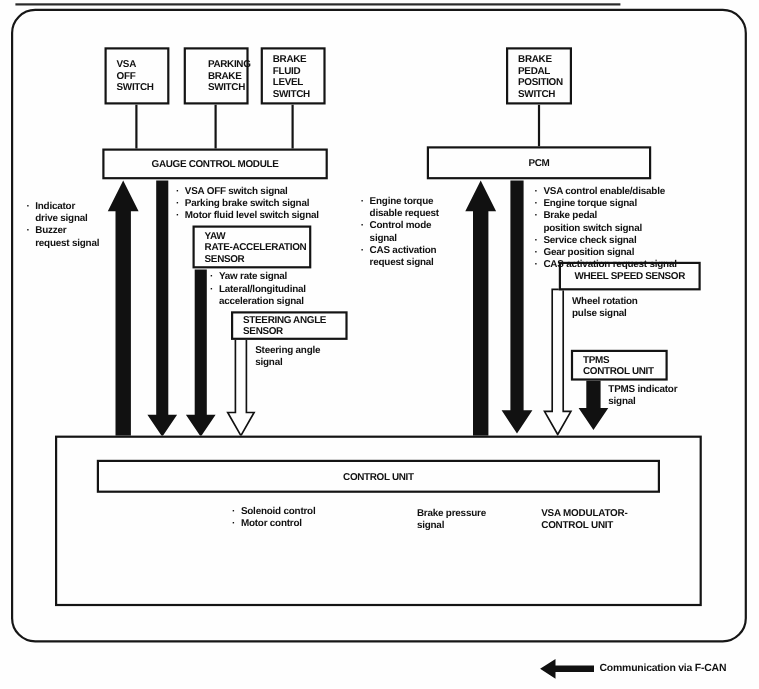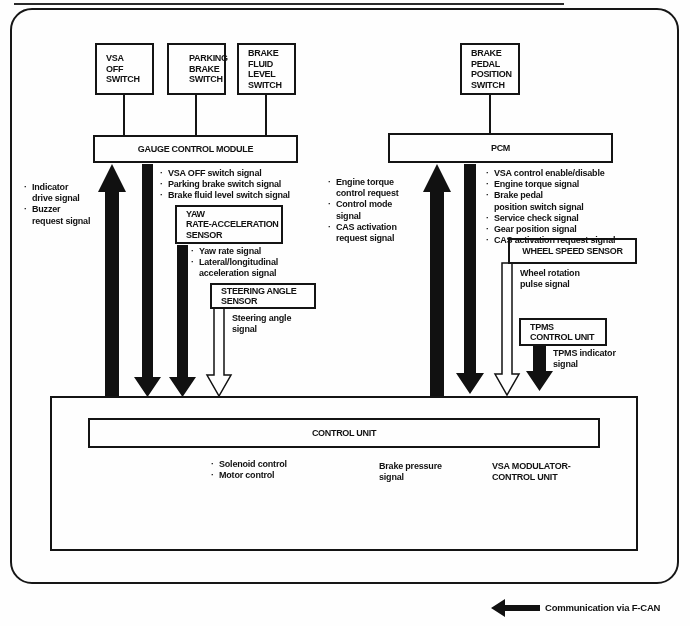--- a/index.html
+++ b/index.html
@@ -66,21 +66,21 @@
   <div class="box l" style="left:237px;top:43px;width:59px;height:52px;"><span>BRAKE
 FLUID
 LEVEL
 SWITCH</span></div>
   <div class="box l" style="left:460px;top:43px;width:60px;height:52px;"><span>BRAKE
 PEDAL
 POSITION
 SWITCH</span></div>
 
   <div class="box c" style="left:93px;top:135px;width:205px;height:28px;"><span>GAUGE CONTROL MODULE</span></div>
-  <div class="box c" style="left:388px;top:133px;width:225px;height:30px;"><span>PCM</span></div>
+  <div class="box c" style="left:388px;top:133px;width:204px;height:30px;"><span>PCM</span></div>
 
   <div class="box l" style="left:175px;top:205px;width:108px;height:39px;"><span>YAW
 RATE-ACCELERATION
 SENSOR</span></div>
   <div class="box l" style="left:210px;top:283px;width:106px;height:26px;"><span>STEERING ANGLE
 SENSOR</span></div>
   <div class="box c" style="left:508px;top:238px;width:129px;height:26px;"><span>WHEEL SPEED SENSOR</span></div>
   <div class="box l" style="left:519px;top:318px;width:88px;height:28px;"><span>TPMS
 CONTROL UNIT</span></div>
 
@@ -110,21 +110,21 @@
     <div class="ln">
         <span class="m">·</span>
         <span>VSA OFF switch signal</span>
       </div>
     <div class="ln">
         <span class="m">·</span>
         <span>Parking brake switch signal</span>
       </div>
     <div class="ln">
         <span class="m">·</span>
-        <span>Brake fluid level switch signal</span>
+        <span>Motor fluid level switch signal</span>
       </div>
   </div>
 
   <div class="lbl" style="left:191px;top:246px;">
     <div class="ln">
         <span class="m">·</span>
         <span>Yaw rate signal</span>
       </div>
     <div class="ln">
         <span class="m">·</span>
@@ -145,21 +145,21 @@
       </div>
   </div>
 
   <div class="lbl" style="left:328px;top:177px;">
     <div class="ln">
         <span class="m">·</span>
         <span>Engine torque</span>
       </div>
     <div class="ln">
         <span class="m"></span>
-        <span>control request</span>
+        <span>disable request</span>
       </div>
     <div class="ln">
         <span class="m">·</span>
         <span>Control mode</span>
       </div>
     <div class="ln">
         <span class="m"></span>
         <span>signal</span>
       </div>
     <div class="ln">

